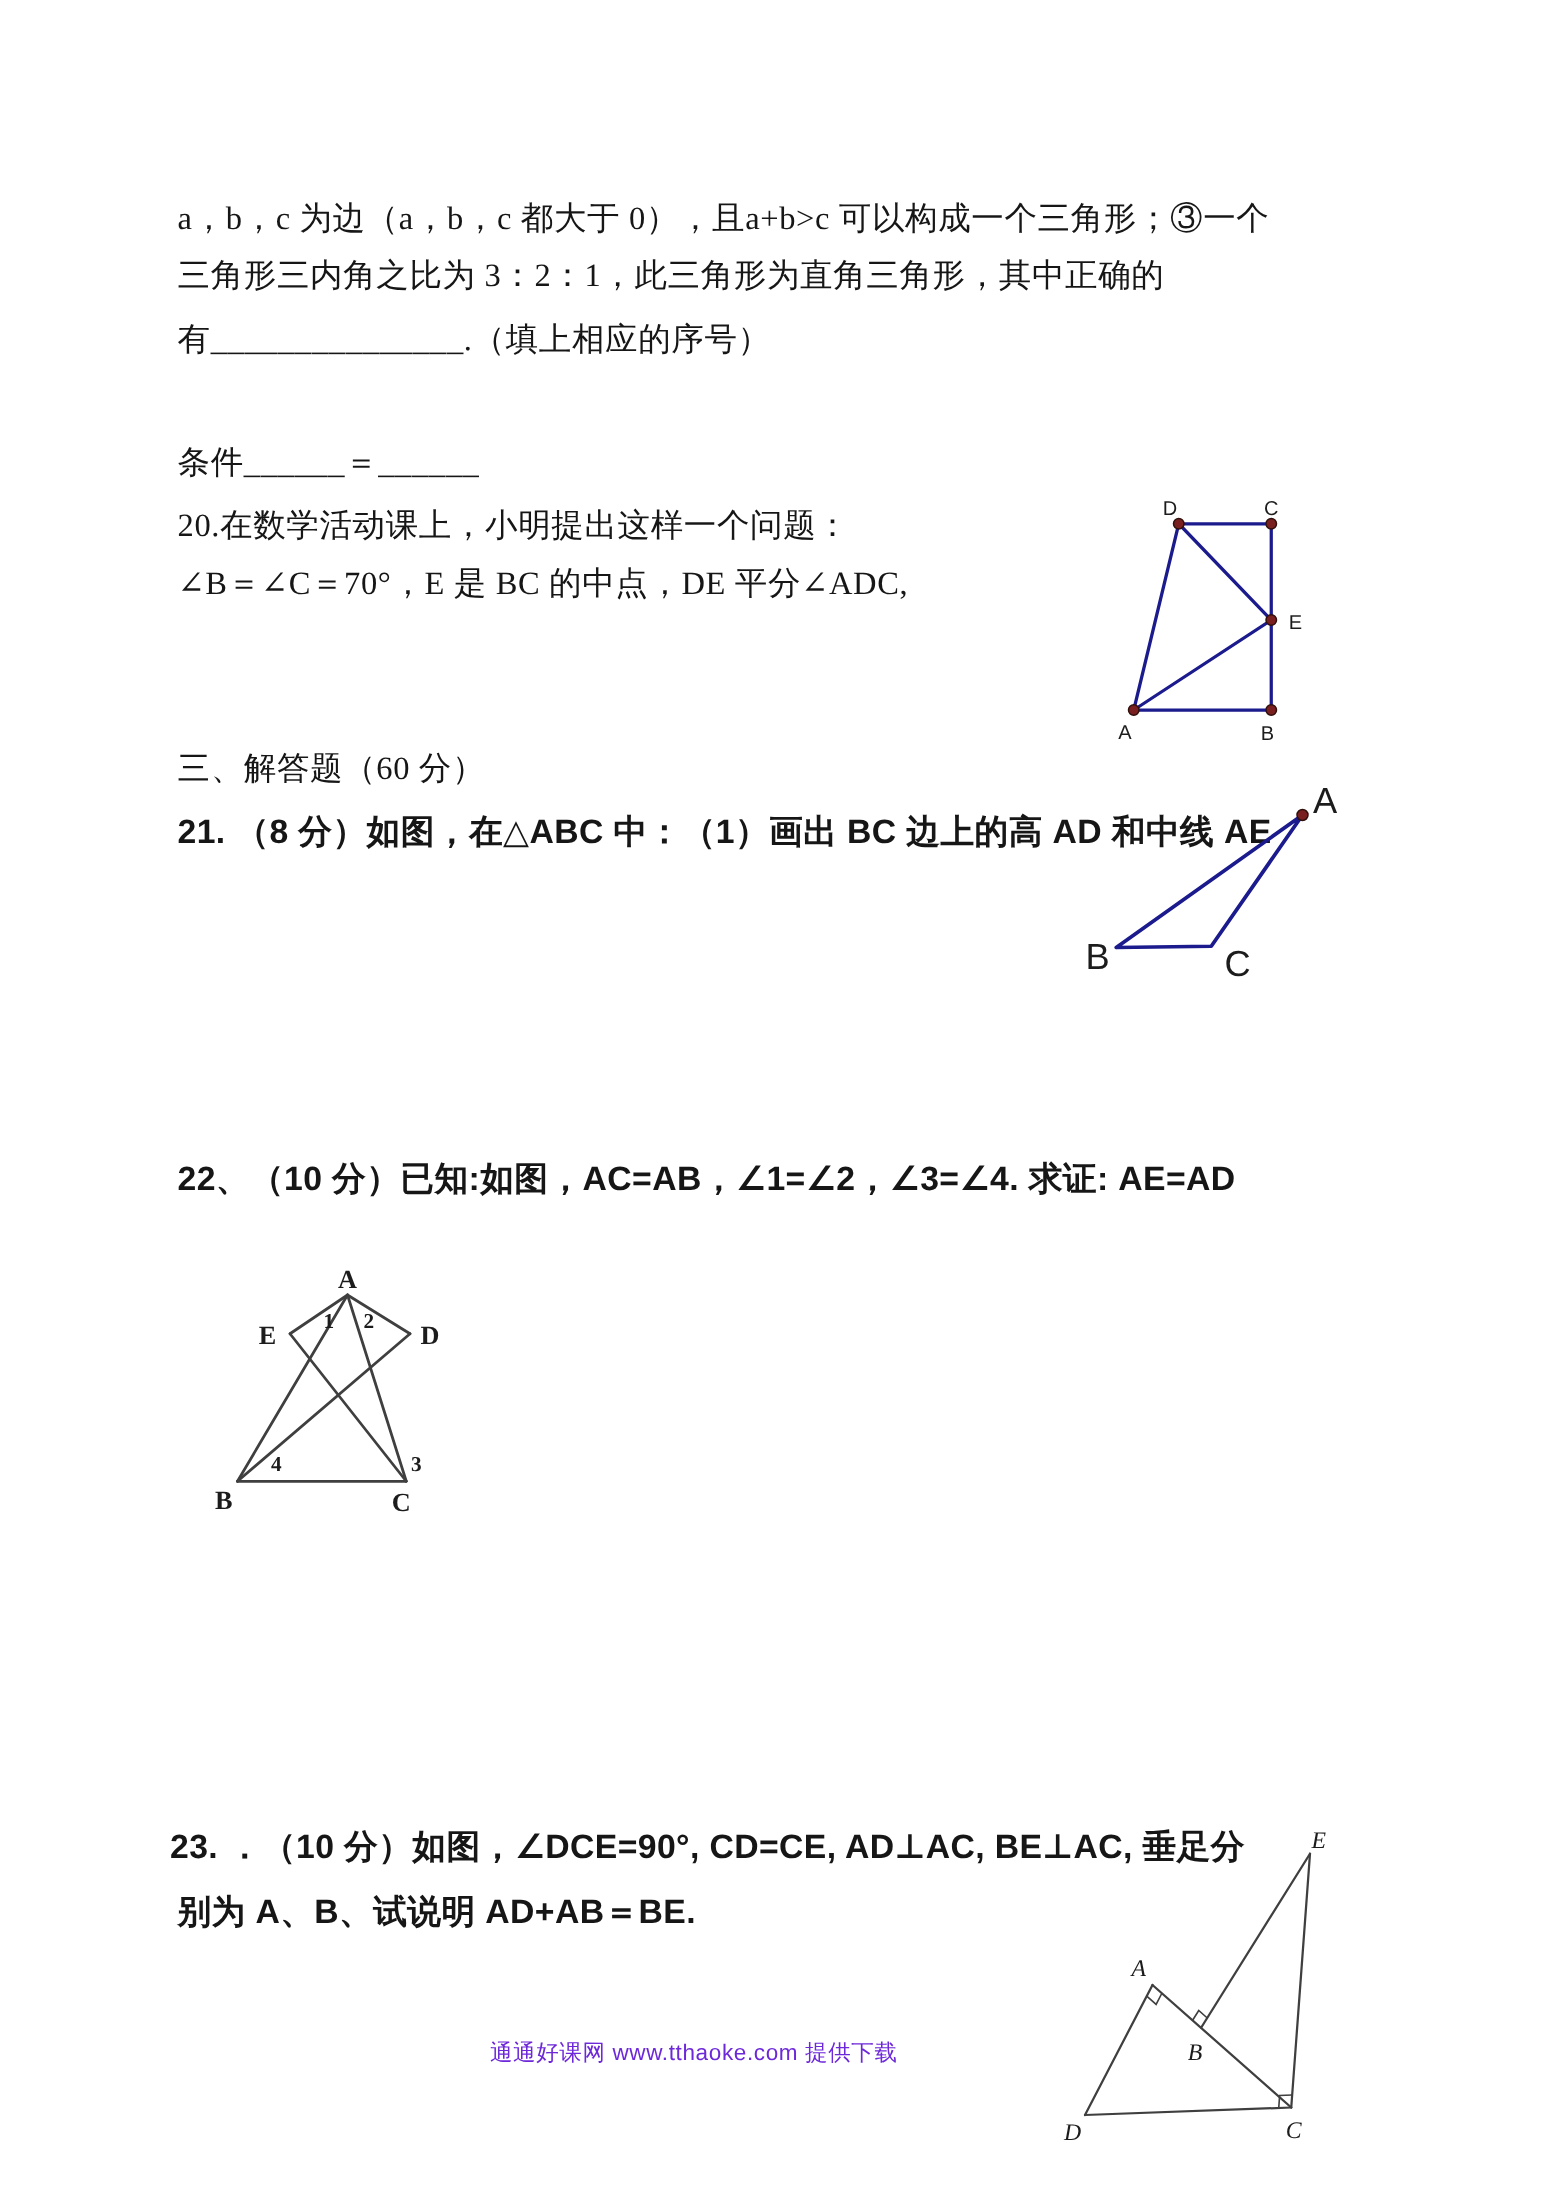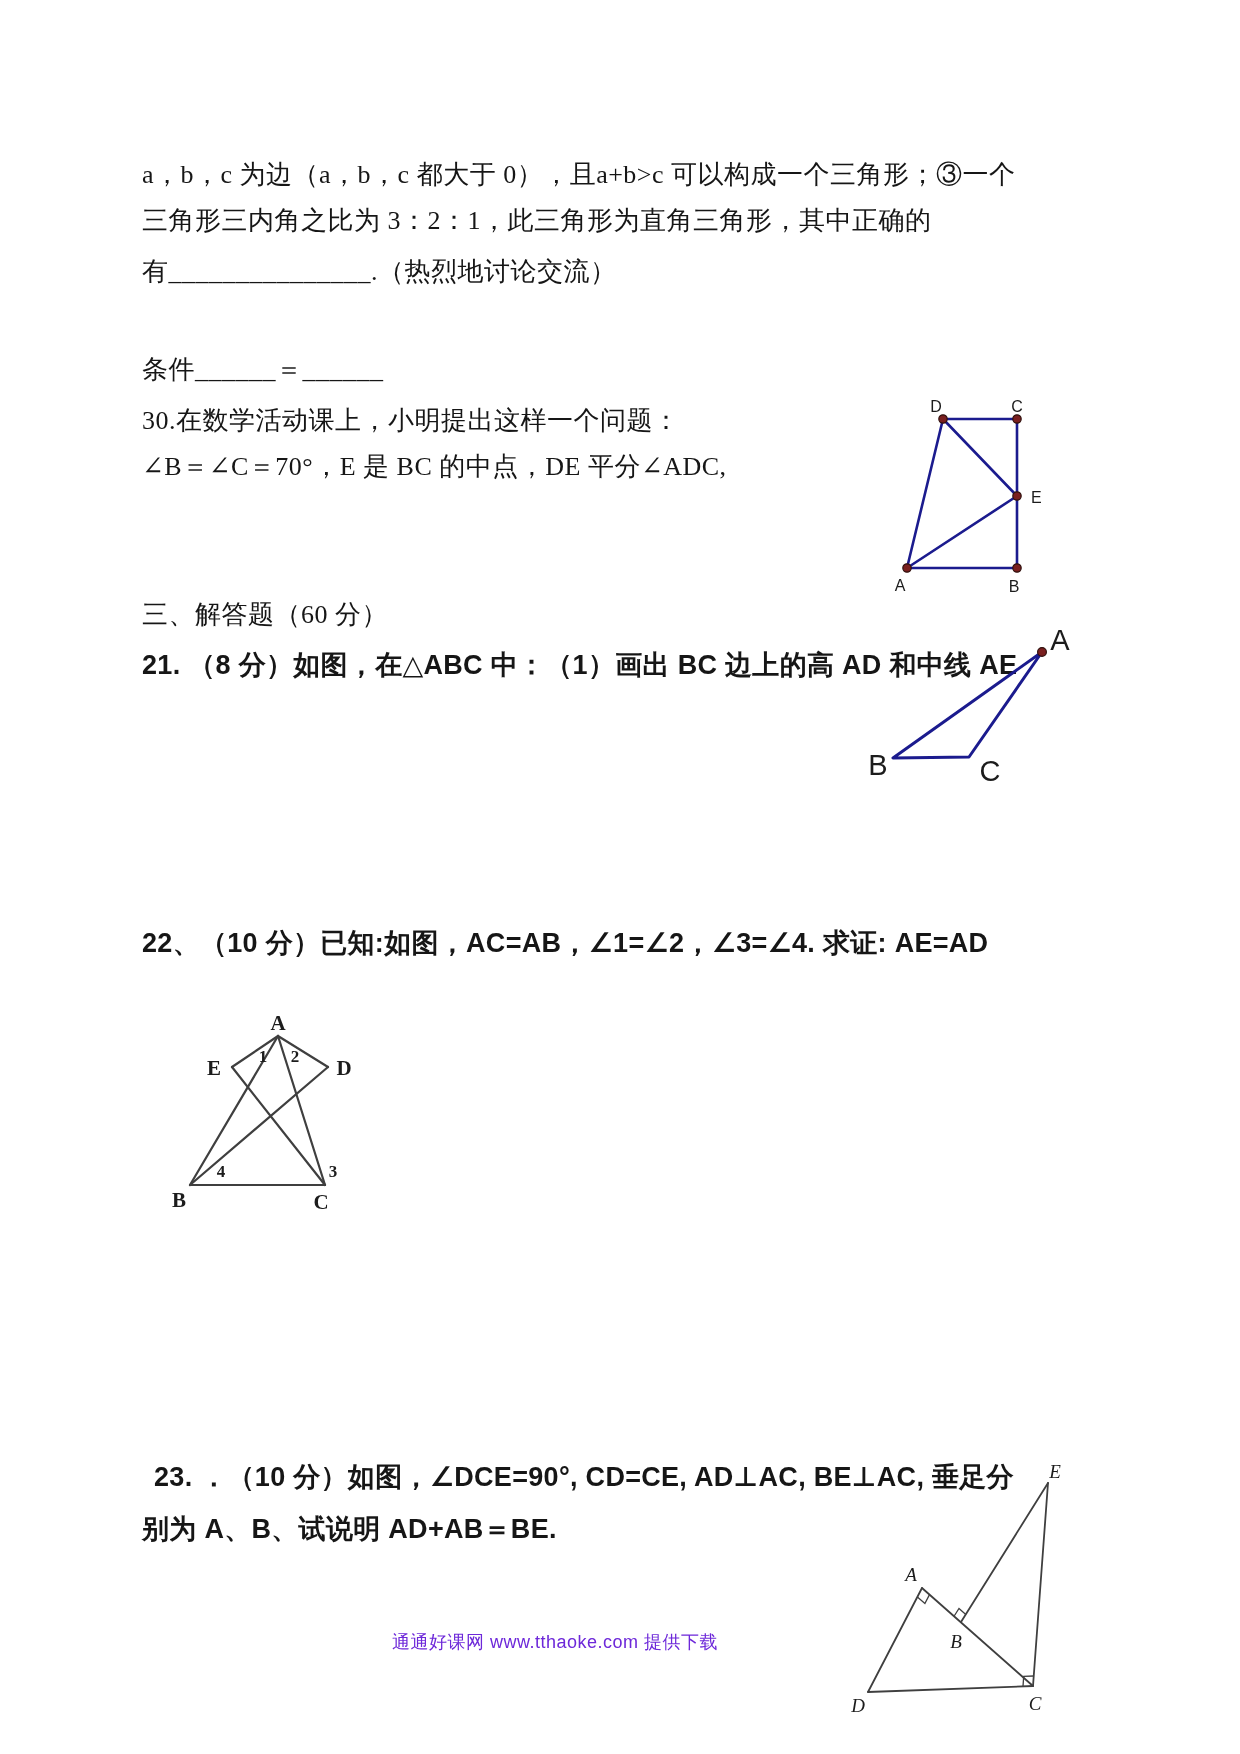--- a/index.html
+++ b/index.html
@@ -18,28 +18,28 @@
   .fig-label-serif{font-family:"Liberation Serif","DejaVu Serif",serif;font-weight:700;}
   .fig-label-italic{font-family:"Liberation Serif","DejaVu Serif",serif;font-style:italic;}
 </style>
 </head>
 <body>
 
 <div class="page">
 
   <div class="line" style="top:160px;left:142px">a，b，c 为边（a，b，c 都大于 0），且a+b&gt;c 可以构成一个三角形；③一个</div>
   <div class="line" style="top:206px;left:142px">三角形三内角之比为 3：2：1，此三角形为直角三角形，其中正确的</div>
-  <div class="line" style="top:257px;left:142px">有_______________.（热烈地讨论交流）</div>
+  <div class="line" style="top:257px;left:142px">有_______________.（填上相应的序号）</div>
   <div class="line" style="top:355px;left:142px">条件______＝______</div>
-  <div class="line" style="top:406px;left:142px">30.在数学活动课上，小明提出这样一个问题：</div>
+  <div class="line" style="top:406px;left:142px">20.在数学活动课上，小明提出这样一个问题：</div>
   <div class="line" style="top:452px;left:142px">∠B＝∠C＝70°，E 是 BC 的中点，DE 平分∠ADC,</div>
   <div class="line" style="top:600px;left:142px">三、解答题（60 分）</div>
   <div class="line bold" style="top:650px;left:142px">21. （8 分）如图，在△ABC 中：（1）画出 BC 边上的高 AD 和中线 AE</div>
   <div class="line bold" style="top:928px;left:142px">22、（10 分）已知:如图，AC=AB，∠1=∠2，∠3=∠4. 求证: AE=AD</div>
-  <div class="line bold" style="top:1462px;left:154px">23. ．（10 分）如图，∠DCE=90°, CD=CE, AD⊥AC, BE⊥AC, 垂足分</div>
+  <div class="line bold" style="top:1462px;left:136px">23. ．（10 分）如图，∠DCE=90°, CD=CE, AD⊥AC, BE⊥AC, 垂足分</div>
   <div class="line bold" style="top:1514px;left:142px">别为 A、B、试说明 AD+AB＝BE.</div>
 
   <svg style="left:870px;top:390px" width="190" height="215" viewBox="870 390 190 215">
     <g fill="none" stroke-width="2.6" stroke-linecap="round" stroke="#1b1b8e">
       <line x1="943" y1="419" x2="1017" y2="419"></line>
       <line x1="1017" y1="419" x2="1017" y2="568"></line>
       <line x1="907" y1="568" x2="1017" y2="568"></line>
       <line x1="907" y1="568" x2="943" y2="419"></line>
       <line x1="943" y1="419" x2="1017" y2="496"></line>
       <line x1="907" y1="568" x2="1017" y2="496"></line>

